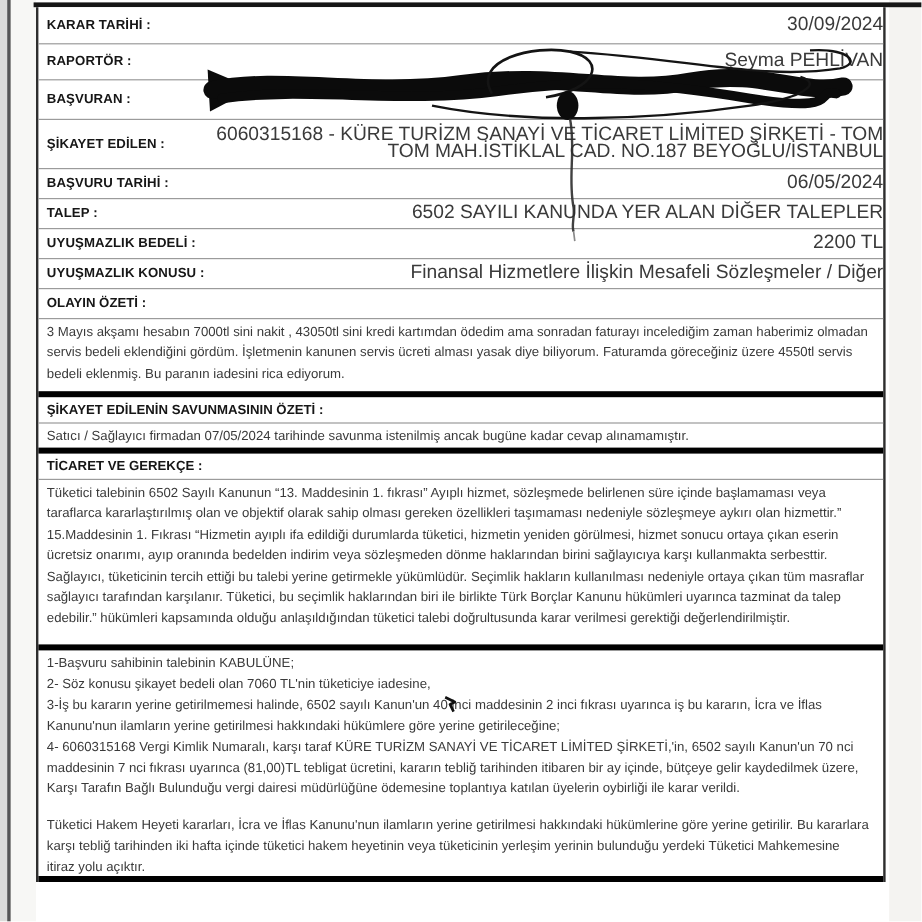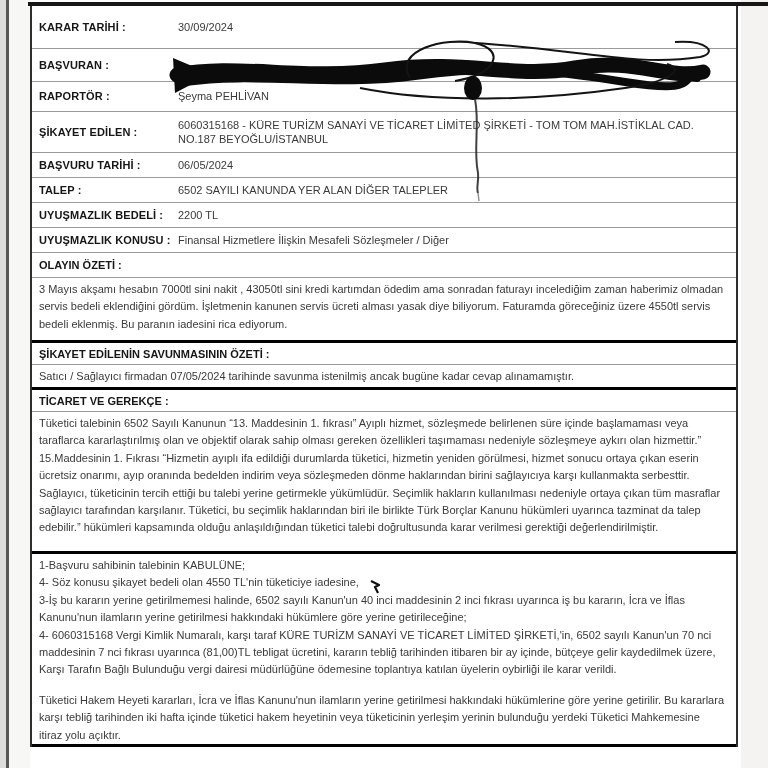--- a/index.html
+++ b/index.html
@@ -19,31 +19,31 @@
     position:absolute;left:30px;top:6px;width:708px;
     border-left:2px solid #2e2e2e;border-right:2px solid #2e2e2e;
     background:#fff;box-sizing:border-box;
   }
   .row{border-bottom:1px solid #9b9b9b;box-sizing:border-box;display:flex;align-items:center;}
   .row:last-child{border-bottom:1px solid #777;}
   .lbl{
     flex:0 0 139px;padding-left:7px;font-weight:bold;font-size:11px;
     color:#161616;letter-spacing:.1px;line-height:13px;
   }
-  .val{flex:1;font-size:11px;color:#3a3a3a;line-height:14.5px;padding-right:14px;}
+  .val{flex:1;font-size:16px;color:#3a3a3a;line-height:14.5px;padding-right:0;text-align:right;}
   .heading{
     border-bottom:1px solid #9b9b9b;box-sizing:border-box;display:flex;align-items:center;
     padding-left:7px;font-weight:bold;font-size:11px;color:#161616;
   }
   .para{
-    border-bottom:3px solid #000000;box-sizing:border-box;
+    border-bottom:5px solid #000000;box-sizing:border-box;
     font-size:11px;color:#3a3a3a;line-height:17.4px;
     padding:3px 10px 0 7px;overflow:hidden;
   }
-  .h31{height:43px}.h30{height:30px}.h33{height:33px}.h41{height:41px}
+  .h31{height:31px}.h30{height:30px}.h33{height:33px}.h41{height:41px}
   .h25{height:25px}.h22{height:22px}.h20{height:20px}
   .h65{height:65px}.h142{height:142px}.h193{height:193px}
   .karar-item{margin:0;}
   .karar-closing{margin-top:13px;}
   .redaction{position:absolute;left:155px;top:30px;z-index:6;pointer-events:none;}
   .ink-mark{position:absolute;left:370px;top:580px;z-index:6;}
 </style>
 </head>
 <body>
 
@@ -53,28 +53,28 @@
 <div class="edge-right"></div>
 <div class="toprule"></div>
 
 <div class="doc">
 
   <div class="row h31">
     <div class="lbl">KARAR TARİHİ :</div>
     <div class="val">30/09/2024</div>
   </div>
 
+  <div class="row h30">
+    <div class="lbl">RAPORTÖR :</div>
+    <div class="val">Şeyma PEHLİVAN</div>
+  </div>
+
   <div class="row h33">
     <div class="lbl">BAŞVURAN :</div>
     <div class="val"></div>
-  </div>
-
-  <div class="row h30">
-    <div class="lbl">RAPORTÖR :</div>
-    <div class="val">Şeyma PEHLİVAN</div>
   </div>
 
   <div class="row h41">
     <div class="lbl">ŞİKAYET EDİLEN :</div>
     <div class="val">6060315168 - KÜRE TURİZM SANAYİ VE TİCARET LİMİTED ŞİRKETİ - TOM TOM MAH.İSTİKLAL CAD. NO.187 BEYOĞLU/İSTANBUL</div>
   </div>
 
   <div class="row h25">
     <div class="lbl">BAŞVURU TARİHİ :</div>
     <div class="val">06/05/2024</div>
@@ -99,21 +99,21 @@
   <div class="para h65">3 Mayıs akşamı hesabın 7000tl sini nakit , 43050tl sini kredi kartımdan ödedim ama sonradan faturayı incelediğim zaman haberimiz olmadan servis bedeli eklendiğini gördüm. İşletmenin kanunen servis ücreti alması yasak diye biliyorum. Faturamda göreceğiniz üzere 4550tl servis bedeli eklenmiş. Bu paranın iadesini rica ediyorum.</div>
 
   <div class="heading h22">ŞİKAYET EDİLENİN SAVUNMASININ ÖZETİ :</div>
   <div class="para h25">Satıcı / Sağlayıcı firmadan 07/05/2024 tarihinde savunma istenilmiş ancak bugüne kadar cevap alınamamıştır.</div>
 
   <div class="heading h22">TİCARET VE GEREKÇE :</div>
   <div class="para h142">Tüketici talebinin 6502 Sayılı Kanunun “13. Maddesinin 1. fıkrası” Ayıplı hizmet, sözleşmede belirlenen süre içinde başlamaması veya taraflarca kararlaştırılmış olan ve objektif olarak sahip olması gereken özellikleri taşımaması nedeniyle sözleşmeye aykırı olan hizmettir.” 15.Maddesinin 1. Fıkrası “Hizmetin ayıplı ifa edildiği durumlarda tüketici, hizmetin yeniden görülmesi, hizmet sonucu ortaya çıkan eserin ücretsiz onarımı, ayıp oranında bedelden indirim veya sözleşmeden dönme haklarından birini sağlayıcıya karşı kullanmakta serbesttir. Sağlayıcı, tüketicinin tercih ettiği bu talebi yerine getirmekle yükümlüdür. Seçimlik hakların kullanılması nedeniyle ortaya çıkan tüm masraflar sağlayıcı tarafından karşılanır. Tüketici, bu seçimlik haklarından biri ile birlikte Türk Borçlar Kanunu hükümleri uyarınca tazminat da talep edebilir.” hükümleri kapsamında olduğu anlaşıldığından tüketici talebi doğrultusunda karar verilmesi gerektiği değerlendirilmiştir.</div>
 
   <div class="para h193">
     <div class="karar-item">1-Başvuru sahibinin talebinin KABULÜNE;</div>
-    <div class="karar-item">4- Söz konusu şikayet bedeli olan 4550 TL'nin tüketiciye iadesine,</div>
+    <div class="karar-item">2- Söz konusu şikayet bedeli olan 7060 TL'nin tüketiciye iadesine,</div>
     <div class="karar-item">3-İş bu kararın yerine getirilmemesi halinde, 6502 sayılı Kanun'un 40 inci maddesinin 2 inci fıkrası uyarınca iş bu kararın, İcra ve İflas Kanunu'nun ilamların yerine getirilmesi hakkındaki hükümlere göre yerine getirileceğine;</div>
     <div class="karar-item">4- 6060315168 Vergi Kimlik Numaralı, karşı taraf KÜRE TURİZM SANAYİ VE TİCARET LİMİTED ŞİRKETİ,'in, 6502 sayılı Kanun'un 70 nci maddesinin 7 nci fıkrası uyarınca (81,00)TL tebligat ücretini, kararın tebliğ tarihinden itibaren bir ay içinde, bütçeye gelir kaydedilmek üzere, Karşı Tarafın Bağlı Bulunduğu vergi dairesi müdürlüğüne ödemesine toplantıya katılan üyelerin oybirliği ile karar verildi.</div>
     <div class="karar-closing">Tüketici Hakem Heyeti kararları, İcra ve İflas Kanunu'nun ilamların yerine getirilmesi hakkındaki hükümlerine göre yerine getirilir. Bu kararlara karşı tebliğ tarihinden iki hafta içinde tüketici hakem heyetinin veya tüketicinin yerleşim yerinin bulunduğu yerdeki Tüketici Mahkemesine itiraz yolu açıktır.</div>
   </div>
 
 </div>
 
 <svg class="redaction" width="575" height="172" viewBox="0 0 575 172">
   <polygon points="18,28 56,44 20,63" fill="#0b0b0b"></polygon>
   <path d="M22,45 C80,33 150,51 230,40 S360,49 420,38 S512,50 548,42" stroke="#0b0b0b" stroke-width="15" fill="none" stroke-linecap="round"></path>

